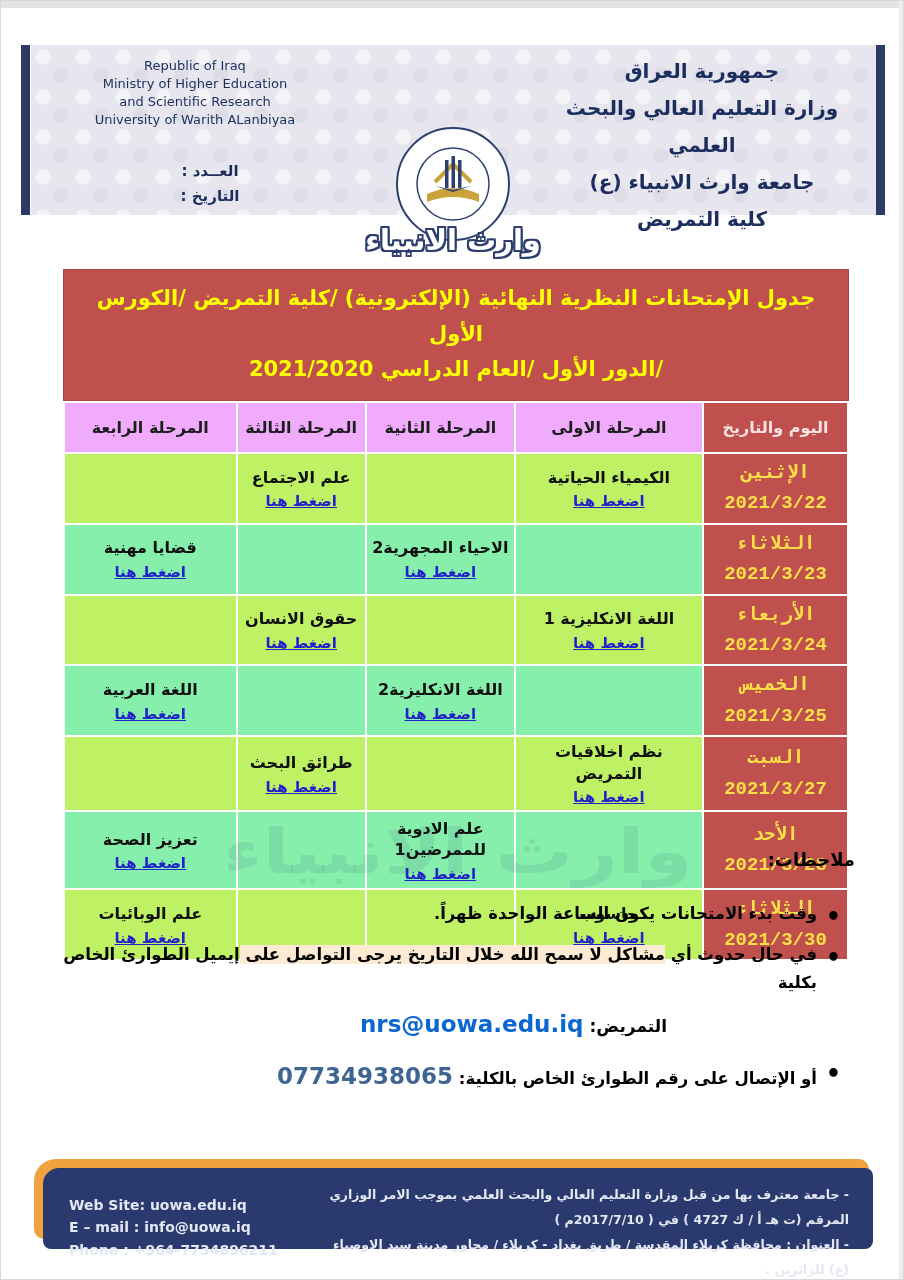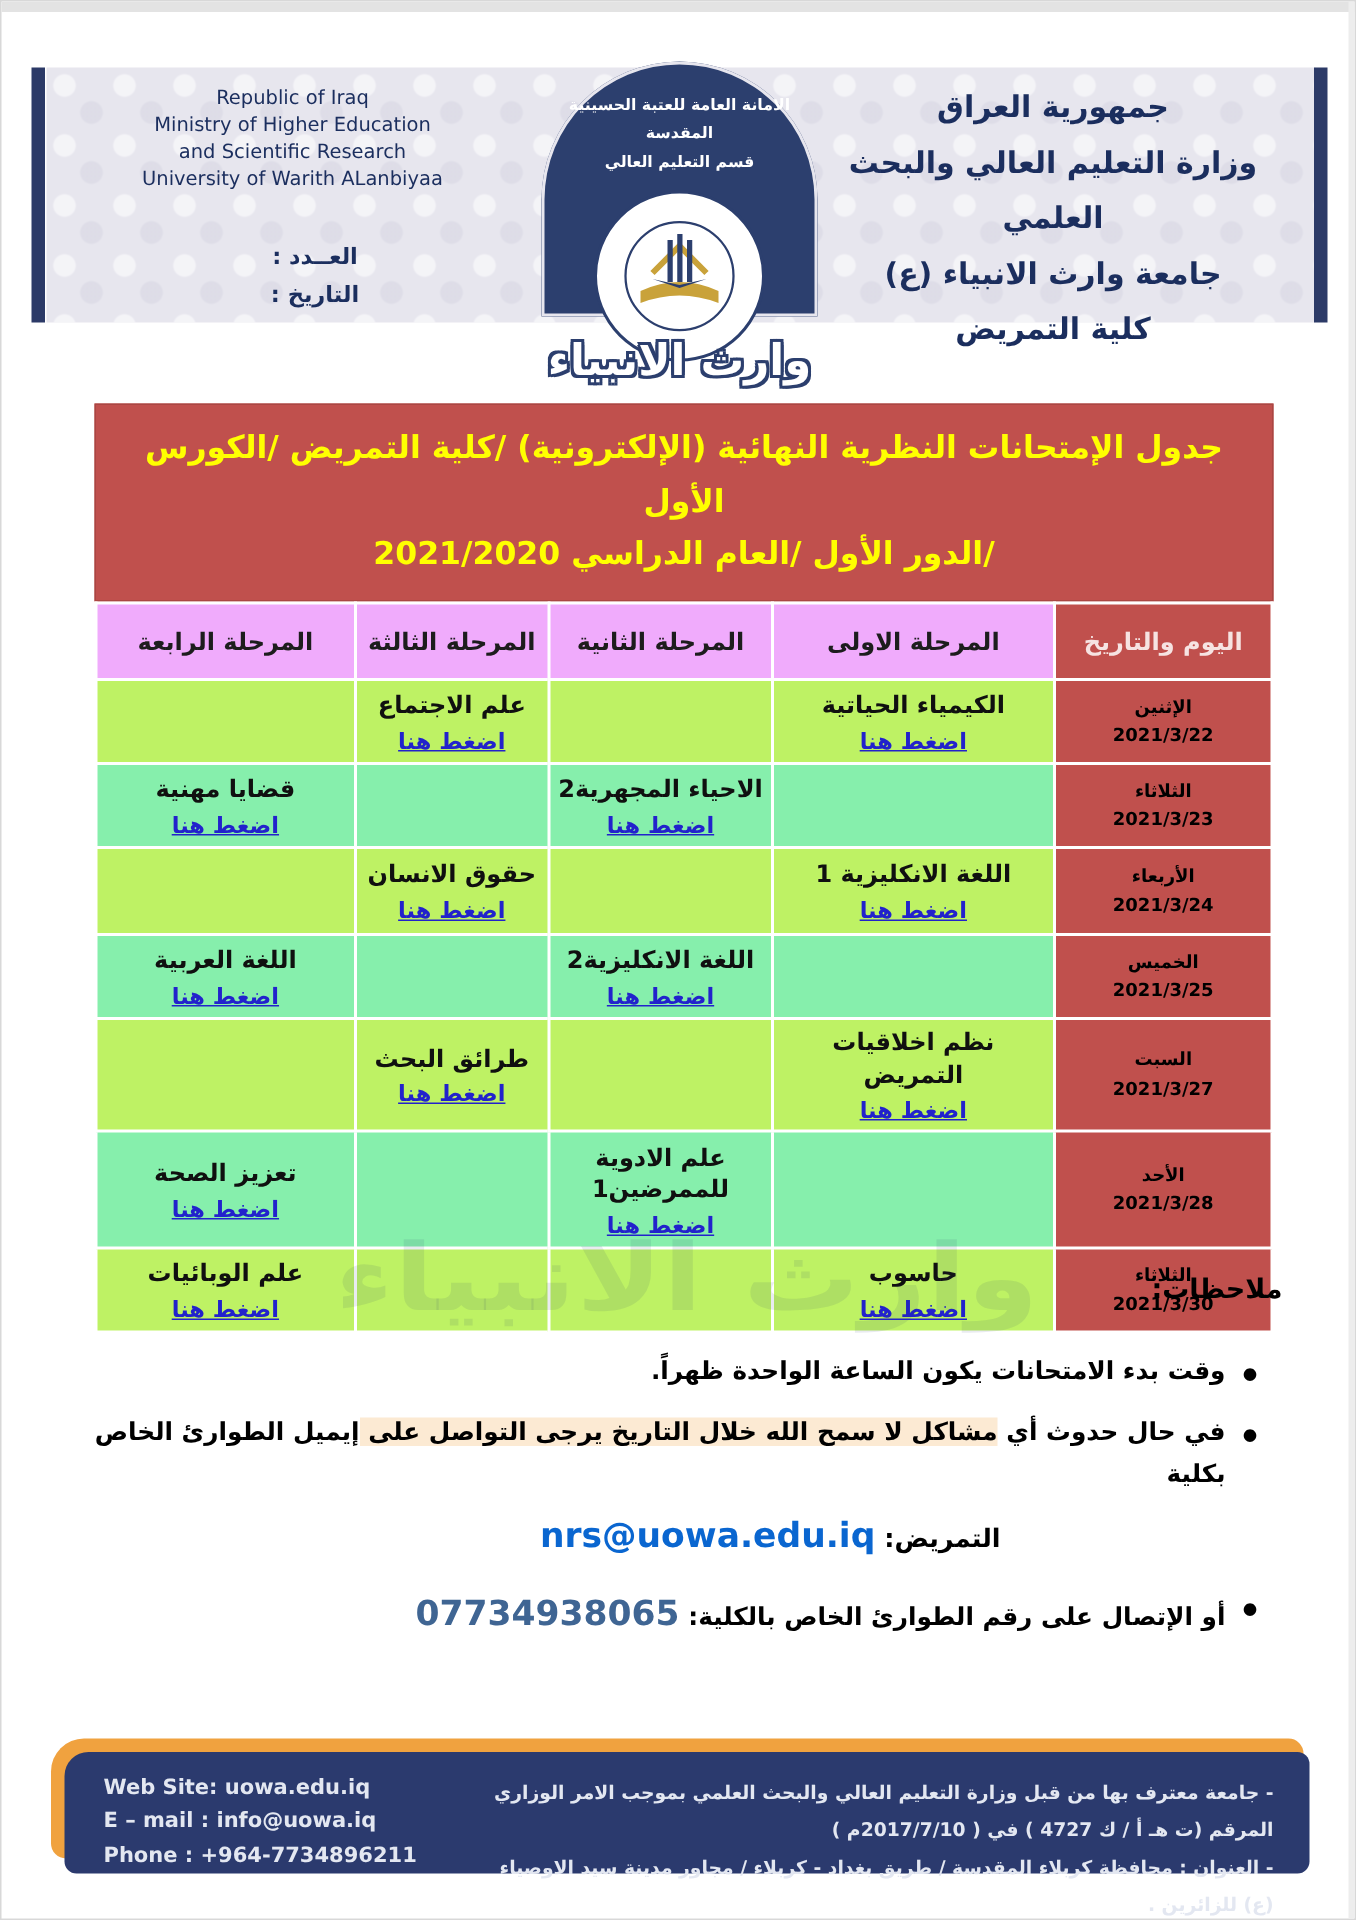--- a/index.html
+++ b/index.html
@@ -40,21 +40,21 @@
   
   .sched{position:absolute;left:62px;top:268px;width:786px;}
   .title{background:#c0504d;color:#ffff00;font-weight:bold;font-size:21px;text-align:center;
          direction:rtl;padding:11px 6px 12px 6px;line-height:1.7;border:1px solid #aa4643;}
   table.grid{width:100%;border-collapse:collapse;direction:rtl;table-layout:fixed;}
   .grid th,.grid td{border:2px solid #ffffff;text-align:center;vertical-align:middle;padding:4px;}
   .grid th{background:#f0abfc;color:#1d1d1d;font-size:16px;font-weight:bold;height:41px;}
   .grid th.datecol{background:#c0504d;color:#f6e3e2;}
   tr.light td.sc{background:#bef264;}
   tr.dark  td.sc{background:#86efac;}
-  td.datecell{background:#c0504d;color:#000000;font-weight:bold;font-size:12px;line-height:1.6;}
+  td.datecell{background:#c0504d;color:#fde047;font-weight:bold;font-size:19px;line-height:1.6;font-family:Liberation Mono, monospace;}
   .subj{font-weight:bold;color:#101010;font-size:16px;line-height:1.35;margin-bottom:3px;}
   a.lnk{color:#2222cc;font-weight:bold;font-size:15px;text-decoration:underline;cursor:pointer;}
 
   
   .wm{position:absolute;left:222px;top:814px;font-size:62px;font-weight:bold;
       color:rgba(44,63,110,0.10);direction:rtl;white-space:nowrap;transform:scaleX(1.25);
       transform-origin:left top;pointer-events:none;}
   .notes{position:absolute;left:44px;right:46px;top:848px;direction:rtl;color:#000;}
   .notes-h{font-weight:bold;font-size:18px;text-align:right;margin:0 2px 30px 0;}
   .notes ul{list-style:none;margin:0;padding:0 14px 0 0;}
@@ -65,21 +65,21 @@
   .b2cont{margin:8px 150px 4px 0;font-size:17px;font-weight:bold;}
   .email{color:#0a66d0;font-size:23px;font-weight:bold;text-decoration:none;}
   .phone{color:#3f6593;font-size:23px;font-weight:bold;}
 
   
   .foot-orange{position:absolute;left:33px;top:1158px;width:835px;height:80px;
                background:#f0a23f;border-radius:22px 10px 10px 10px;}
   .foot-navy{position:absolute;left:42px;top:1167px;width:830px;height:81px;background:#2b3a6e;
              border-radius:16px 8px 8px 8px;display:flex;}
   .f-en{width:262px;color:#e3e7f1;font-size:14px;font-weight:bold;line-height:1.6;
-        padding:13px 0 0 26px;box-sizing:border-box;}
+        padding:26px 0 0 26px;box-sizing:border-box;}
   .f-ar{flex:1;direction:rtl;text-align:right;color:#e3e7f1;font-size:12.5px;font-weight:bold;
         line-height:2.0;padding:14px 24px 0 14px;}
 </style>
 </head>
 <body>
 
 <div class="page">
   <div class="scan-top"></div>
   <div class="scan-right"></div>
 
@@ -98,26 +98,20 @@
     <div>التاريخ :</div>
   </div>
   <div class="lh-ar">
     <div>جمهورية العراق</div>
     <div>وزارة التعليم العالي والبحث العلمي</div>
     <div>جامعة وارث الانبياء (ع)</div>
     <div>كلية التمريض</div>
   </div>
 
   <div class="logo">
-    <div class="arch">
-      <div class="arch-t">
-        <div>الامانة العامة للعتبة الحسينية المقدسة</div>
-        <div>قسم التعليم العالي</div>
-      </div>
-    </div>
     <div class="emblem">
       <svg width="76" height="76" viewBox="0 0 76 76">
         <circle cx="38" cy="38" r="36" fill="none" stroke="#2c3f6e" stroke-width="1.5"></circle>
         <path d="M12 48 Q38 36 64 48 L64 56 Q38 46 12 56 Z" fill="#c9a23a"></path>
         <path d="M38 46 L20 40 L38 44 L56 40 Z" fill="#2c3f6e"></path>
         <path d="M20 36 L38 18 L56 36" fill="none" stroke="#c9a23a" stroke-width="4"></path>
         <rect x="30" y="14" width="3.5" height="28" fill="#2c3f6e"></rect>
         <rect x="36.5" y="10" width="3.5" height="32" fill="#2c3f6e"></rect>
         <rect x="43" y="14" width="3.5" height="28" fill="#2c3f6e"></rect>
       </svg>

